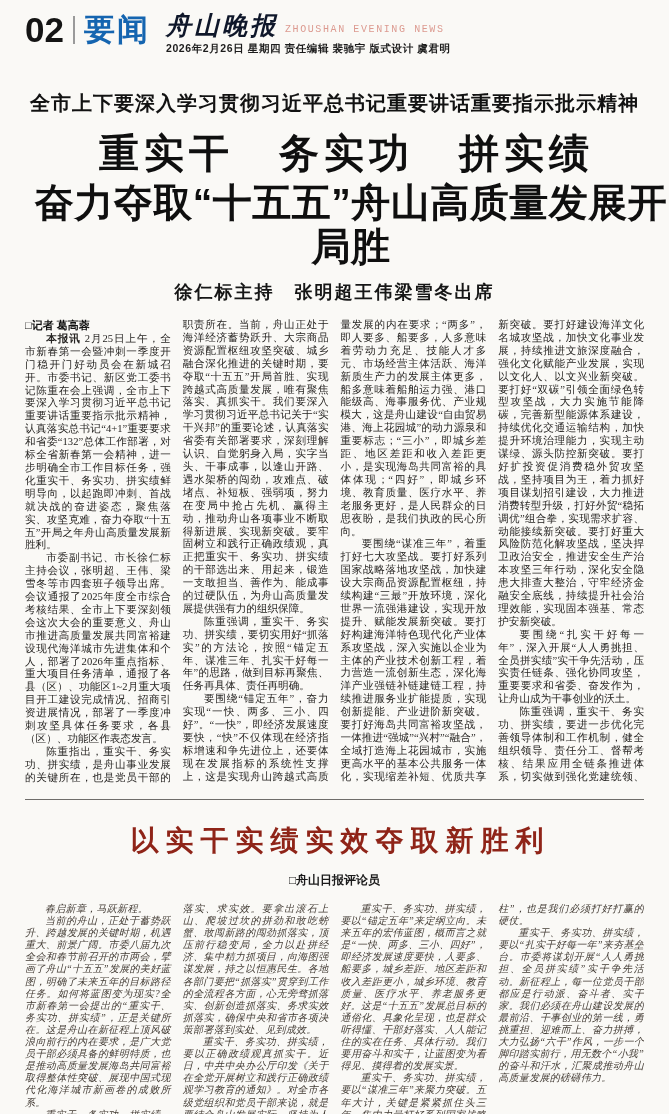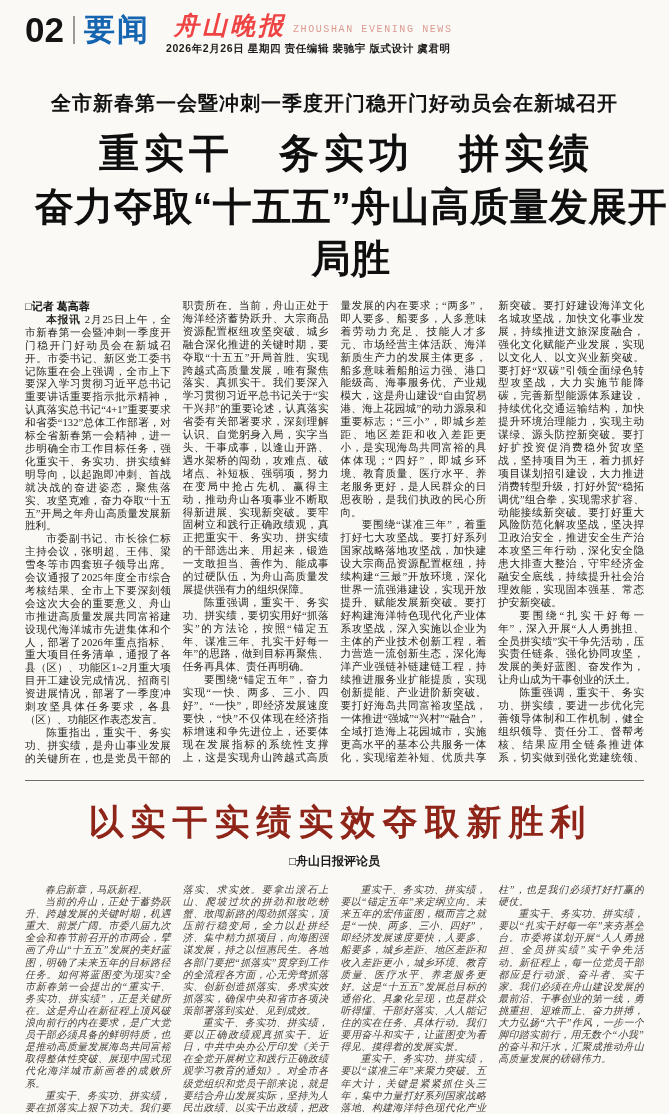--- a/index.html
+++ b/index.html
@@ -16,77 +16,78 @@
   .section-name{font-family:"Liberation Sans","DejaVu Sans",sans-serif;font-size:31px;font-weight:800;line-height:36px;letter-spacing:2px;}
   .masthead{margin-left:16px;padding-top:2px;}
   .logo-row{display:flex;align-items:flex-end;gap:7px;}
   .logo-cn{font-size:25px;font-weight:700;font-style:italic;letter-spacing:3px;line-height:24px;font-family:"Liberation Serif",serif;}
   .logo-en{font-family:Liberation Mono, monospace;font-size:10px;letter-spacing:1.6px;padding-bottom:3px;}
   .dateline{font-family:"Liberation Sans","DejaVu Sans",sans-serif;font-size:10.5px;font-weight:700;color:#1c1c1c;margin-top:4px;letter-spacing:.6px;}
   
   .t-head{ text-align:center;margin-top:34px;}
   .kicker{font-family:"Liberation Sans",sans-serif;font-size:20px;font-weight:700;color:#121212;letter-spacing:1px;}
   .hl1{font-family:"Liberation Sans",sans-serif;font-size:40px;font-weight:900;color:#0f0f0f;margin-top:14px;letter-spacing:5px;line-height:44px;padding-left:24px;}
-  .hl2{font-family:"Liberation Sans",sans-serif;font-size:39px;font-weight:900;color:#0f0f0f;margin-top:6px;letter-spacing:0.5px;line-height:52px;margin-left:33px;}
+  .hl2{font-family:"Liberation Sans",sans-serif;font-size:39px;font-weight:900;color:#0f0f0f;margin-top:6px;letter-spacing:0.5px;line-height:44px;margin-left:33px;}
   .subhead{font-family:"Liberation Sans",sans-serif;font-size:18px;font-weight:700;color:#161616;margin-top:11px;letter-spacing:2px;}
   .t-body{
     margin:15px 25px 0 25px;height:468px;overflow:hidden;
     column-count:4;column-gap:12px;column-fill:auto;
     font-size:10.6px;line-height:12.9px;text-align:justify;color:#262422;
   }
   .t-body p{margin:0;text-indent:2em;}
   .reporter{font-family:"Liberation Sans",sans-serif;font-weight:700;font-size:11px;margin:0 0 12px 0;color:#111;}
   .t-body b{font-family:"Liberation Sans",sans-serif;}
   
   .rule{border:0;border-top:1.6px solid #6f6d6a;margin:12px 25px 0 25px;}
   
   .b-head{text-align:center;margin-top:22px;}
-  .b-title{font-family:"Liberation Sans",sans-serif;font-size:35px;font-weight:900;letter-spacing:7px;line-height:38px;padding-left:12px;}
+  .b-title{font-family:"Liberation Sans",sans-serif;font-size:28px;font-weight:900;letter-spacing:7px;line-height:38px;padding-left:12px;}
   .b-byline{font-family:"Liberation Sans",sans-serif;font-size:12px;font-weight:700;color:#1a1a1a;margin-top:12px;text-align:center;}
   .b-body{
     margin:14px 25px 0 25px;height:302px;overflow:hidden;
     column-count:4;column-gap:12px;column-fill:auto;
     font-size:10px;line-height:12.1px;text-align:justify;
     font-style:italic;color:#433c35;letter-spacing:.3px;
   }
   .b-body p{margin:0;text-indent:2em;}
 </style>
 </head>
 <body>
 
 <div class="page">
 
   <header class="hdr">
     <span class="pagenum">02</span>
     <span class="vbar"></span>
     <span class="section-name" style="color: rgb(21, 101, 176);">要闻</span>
     <div class="masthead">
       <div class="logo-row">
-        <span class="logo-cn" style="color: #ef4444; margin-left: 8px;">舟山晚报</span>
+        <span class="logo-cn" style="color: #0f172a;">舟山晚报</span>
         <span class="logo-en" style="color: rgb(220, 154, 144);">ZHOUSHAN EVENING NEWS</span>
       </div>
       <div class="dateline">2026年2月26日 星期四  责任编辑 裴驰宇  版式设计 虞君明</div>
     </div>
   </header>
 
   <section>
     <div class="t-head">
-      <div class="kicker">全市新春第一会暨冲刺一季度开门稳开门好动员会在新城召开</div>
+      <div class="kicker">全市上下要深入学习贯彻习近平总书记重要讲话重要指示批示精神</div>
       <div class="hl1">重实干　务实功　拼实绩</div>
       <div class="hl2">奋力夺取“十五五”舟山高质量发展开局胜</div>
+      <div class="subhead">徐仁标主持　张明超王伟梁雪冬出席</div>
     </div>
     <div class="t-body">
       <p class="reporter" style="text-indent:0;">□记者 葛高蓉</p>
     <p><b>本报讯 </b>2月25日上午，全市新春第一会暨冲刺一季度开门稳开门好动员会在新城召开。市委书记、新区党工委书记陈重在会上强调，全市上下要深入学习贯彻习近平总书记重要讲话重要指示批示精神，认真落实总书记“4+1”重要要求和省委“132”总体工作部署，对标全省新春第一会精神，进一步明确全市工作目标任务，强化重实干、务实功、拼实绩鲜明导向，以起跑即冲刺、首战就决战的奋进姿态，聚焦落实、攻坚克难，奋力夺取“十五五”开局之年舟山高质量发展新胜利。</p>
         <p>市委副书记、市长徐仁标主持会议，张明超、王伟、梁雪冬等市四套班子领导出席。会议通报了2025年度全市综合考核结果、全市上下要深刻领会这次大会的重要意义、舟山市推进高质量发展共同富裕建设现代海洋城市先进集体和个人，部署了2026年重点指标、重大项目任务清单，通报了各县（区）、功能区1~2月重大项目开工建设完成情况、招商引资进展情况，部署了一季度冲刺攻坚具体任务要求，各县（区）、功能区作表态发言。</p>
         <p>陈重指出，重实干、务实功、拼实绩，是舟山事业发展的关键所在，也是党员干部的职责所在。当前，舟山正处于海洋经济蓄势跃升、大宗商品资源配置枢纽攻坚突破、城乡融合深化推进的关键时期，要夺取“十五五”开局首胜、实现跨越式高质量发展，唯有聚焦落实、真抓实干。我们要深入学习贯彻习近平总书记关于“实干兴邦”的重要论述，认真落实省委有关部署要求，深刻理解认识、自觉躬身入局，实字当头、干事成事，以逢山开路、遇水架桥的闯劲，攻难点、破堵点、补短板、强弱项，努力在变局中抢占先机、赢得主动，推动舟山各项事业不断取得新进展、实现新突破。要牢固树立和践行正确政绩观，真正把重实干、务实功、拼实绩的干部选出来、用起来，锻造一支敢担当、善作为、能成事的过硬队伍，为舟山高质量发展提供强有力的组织保障。</p>
         <p>陈重强调，重实干、务实功、拼实绩，要切实用好“抓落实”的方法论，按照“锚定五年、谋准三年、扎实干好每一年”的思路，做到目标再聚焦、任务再具体、责任再明确。</p>
         <p>要围绕“锚定五年”，奋力实现“一快、两多、三小、四好”。“一快”，即经济发展速度要快，“快”不仅体现在经济指标增速和争先进位上，还要体现在发展指标的系统性支撑上，这是实现舟山跨越式高质量发展的内在要求；“两多”，即人要多、船要多，人多意味着劳动力充足、技能人才多元、市场经营主体活跃、海洋新质生产力的发展主体更多，船多意味着船舶运力强、港口能级高、海事服务优、产业规模大，这是舟山建设“自由贸易港、海上花园城”的动力源泉和重要标志；“三小”，即城乡差距、地区差距和收入差距更小，是实现海岛共同富裕的具体体现；“四好”，即城乡环境、教育质量、医疗水平、养老服务更好，是人民群众的日思夜盼，是我们执政的民心所向。</p>
         <p>要围绕“谋准三年”，着重打好七大攻坚战。要打好系列国家战略落地攻坚战，加快建设大宗商品资源配置枢纽，持续构建“三最”开放环境，深化世界一流强港建设，实现开放提升、赋能发展新突破。要打好构建海洋特色现代化产业体系攻坚战，深入实施以企业为主体的产业技术创新工程，着力营造一流创新生态，深化海洋产业强链补链建链工程，持续推进服务业扩能提质，实现创新提能、产业进阶新突破。要打好海岛共同富裕攻坚战，一体推进“强城”“兴村”“融合”，全域打造海上花园城市，实施更高水平的基本公共服务一体化，实现缩差补短、优质共享新突破。要打好建设海洋文化名城攻坚战，加快文化事业发展，持续推进文旅深度融合，强化文化赋能产业发展，实现以文化人、以文兴业新突破。要打好“双碳”引领全面绿色转型攻坚战，大力实施节能降碳，完善新型能源体系建设，持续优化交通运输结构，加快提升环境治理能力，实现主动谋绿、源头防控新突破。要打好扩投资促消费稳外贸攻坚战，坚持项目为王，着力抓好项目谋划招引建设，大力推进消费转型升级，打好外贸“稳拓调优”组合拳，实现需求扩容、动能接续新突破。要打好重大风险防范化解攻坚战，坚决捍卫政治安全，推进安全生产治本攻坚三年行动，深化安全隐患大排查大整治，守牢经济金融安全底线，持续提升社会治理效能，实现固本强基、常态护安新突破。</p>
-        <p>要围绕“扎实干好每一年”，深入开展“人人勇挑担、全员拼实绩”实干争先活动，压实责任链条、强化协同攻坚，发展的美好蓝图、奋发作为，让舟山成为干事创业的沃土。</p>
+        <p>要围绕“扎实干好每一年”，深入开展“人人勇挑担、全员拼实绩”实干争先活动，压实责任链条、强化协同攻坚，重要要求和省委、奋发作为，让舟山成为干事创业的沃土。</p>
         <p>陈重强调，重实干、务实功、拼实绩，要进一步优化完善领导体制和工作机制，健全组织领导、责任分工、督帮考核、结果应用全链条推进体系，切实做到强化党建统领、坚持全员参与、团队高效运行、完善结果运用，确保工作运行顺畅、干部奖惩分明。</p>
       </div>
   </section>
 
   <hr class="rule">
 
   <section>
     <div class="b-head">
       <div class="b-title" style="color: rgb(143, 36, 24);">以实干实绩实效夺取新胜利</div>
       <div class="b-byline">□舟山日报评论员</div>

